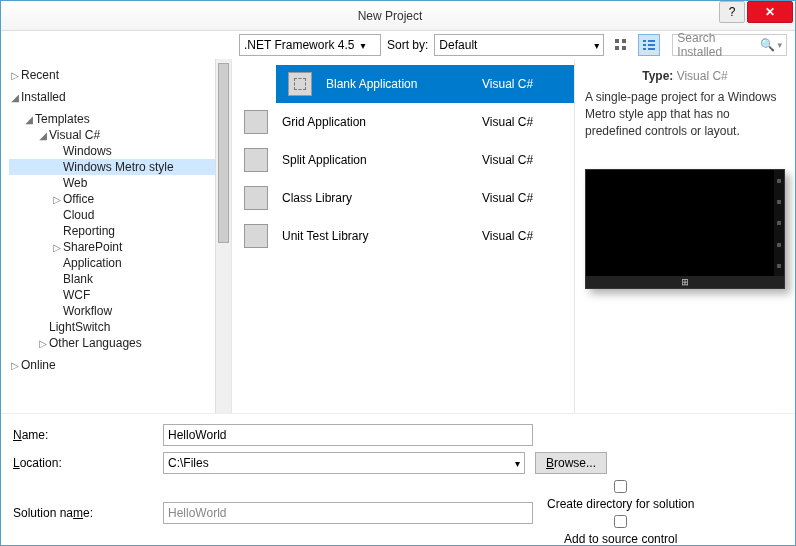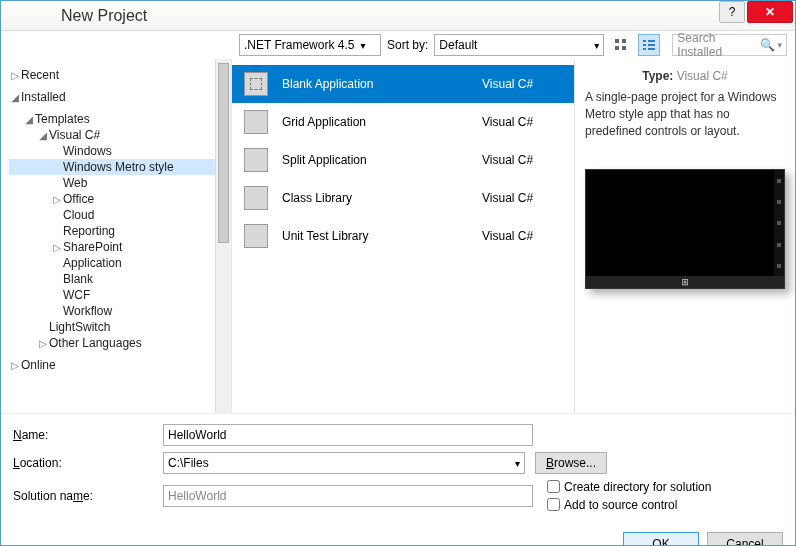--- a/index.html
+++ b/index.html
@@ -1,18 +1,18 @@
 <!DOCTYPE html>
 <html><head>
 <meta charset="utf-8">
 <style>
   * { box-sizing: border-box; margin: 0; padding: 0; font-family: "Segoe UI", Tahoma, sans-serif; font-size: 12px; }
   body { background: #fff; width: 796px; height: 546px; border: 1px solid #4f9fcf; position: relative; overflow: hidden; }
   .titlebar { height: 30px; background: linear-gradient(#fff,#f4f4f4); display:flex; align-items:center; justify-content:space-between; border-bottom:1px solid #ddd; }
-  .titlebar .title { flex:1; text-align:left; color:#333; font-size:16px; }
+  .titlebar .title { flex:1; text-align:center; color:#333; font-size:12px; }
   .titlebar .controls { display:flex; height:100%; }
   .tbtn { width:34px; height:22px; margin-right:2px; border:1px solid #bbb; background:#eee; display:flex; align-items:center; justify-content:center; cursor:pointer; border-radius:2px;}
   .tbtn.help { width:26px;}
   .tbtn.close { background:#e81123; border-color:#c50f1f; color:#fff; width:46px;}
   .tbtn.close span { font-weight:bold; }
   .toolbar { height:28px; display:flex; align-items:center; padding:2px 8px; gap:6px; }
   .toolbar .combo { border:1px solid #abadb3; background:#fff; height:22px; display:flex; align-items:center; padding:0 4px; }
   .toolbar .combo .caret { margin-left:6px; font-size:10px;}
   .sort-combo { width:170px; }
   .fw-combo { width:142px; margin-left:230px;}
@@ -23,42 +23,42 @@
   .search .drop { margin-left:2px; font-size:9px;}
   .main { display:flex; height:354px; }
   .tree { width:230px; padding:8px 4px 8px 8px; overflow:hidden; position:relative;}
   .tree .scroll { position:absolute; right:0; top:0; bottom:0; width:16px; background:#f0f0f0; border-left:1px solid #ddd;}
   .tree .scroll .thumb { position:absolute; left:2px; right:2px; top:4px; height:180px; background:#cdcdcd; border:1px solid #aaa;}
   .node { display:flex; align-items:center; padding:1px 2px; color:#222; cursor:pointer;}
   .node .exp { width:12px; display:inline-block; color:#777; font-size:10px; text-align:center;}
   .tree .lvl0{padding-left:0} .tree .lvl1{padding-left:14px} .tree .lvl2{padding-left:28px} .tree .lvl3{padding-left:42px}
   .templates { flex:1; background:#fff; border-left:1px solid #e6e6e6; border-right:1px solid #e6e6e6; padding:6px 0;}
   .trow { display:flex; align-items:center; height:38px; padding:0 12px; cursor:pointer; gap:14px;}
-  .trow.selected { background:#007acc; color:#fff;}
+  .trow.selected { background:#007acc; color:#fff;margin-left:44px;}
   .trow .ticon { width:24px; height:24px; background:#d8d8d8; border:1px solid #999; position:relative; flex-shrink:0;}
   .trow .ticon.blank::after{content:"";position:absolute;inset:5px;border:1px dashed #777;}
   .trow .tname { flex:1; }
   .trow .tlang { width:80px; text-align:left; }
   .detail { width:220px; padding:10px; color:#333;}
   .detail .dtype{ margin-bottom:6px;text-align:center;}
   .detail .preview { margin-top:30px; width:200px; height:120px; background:#000; border:1px solid #333; box-shadow:5px 5px 8px rgba(0,0,0,0.3); position:relative;}
   .detail .preview .taskbar{position:absolute;left:0;right:0;bottom:0;height:12px;background:#222;display:flex;align-items:center;justify-content:center;}
   .detail .preview .taskbar span{color:#ccc;font-size:9px;}
   .detail .preview .right{position:absolute;right:0;top:0;bottom:12px;width:10px;background:#111;display:flex;flex-direction:column;justify-content:space-around;align-items:center;}
   .detail .preview .right i{width:4px;height:4px;background:#555;display:block;}
   .form { padding:10px 12px 8px 12px; border-top:1px solid #eee;}
   .form .row { display:flex; align-items:center; margin-bottom:6px;}
   .form .lbl { width:150px; color:#000;}
   .form .lbl u{text-decoration:underline;}
   .form input[type=text]{ border:1px solid #abadb3; height:22px; padding:0 4px; background:#fff;}
   .form .name-in{width:370px;}
   .form .combo-in{display:flex;align-items:center;border:1px solid #abadb3;height:22px;width:362px;padding:0 4px;background:#fff;}
   .form .combo-in .caret{margin-left:auto;font-size:10px;}
   .browse{margin-left:10px;height:22px;border:1px solid #adadad;background:#e1e1e1;padding:0 10px;cursor:pointer;}
-  .chk{display:flex;align-items:flex-start;gap:4px;margin-left:4px;}
+  .chk{display:flex;align-items:center;gap:4px;margin-left:4px;flex-direction:column;}
   .chk input{width:13px;height:13px;}
   .rightcol{margin-left:10px;display:flex;flex-direction:column;gap:4px;}
   .buttons{display:flex;justify-content:flex-end;gap:8px;padding:6px 12px 10px;}
   .btn{min-width:76px;height:23px;border:1px solid #adadad;background:#e1e1e1;cursor:pointer;}
   .btn.ok{border:1px solid #3399ff;background:#e5f1fb;}
   .node-highlight{background:#cfe8ff;}
   .disabled-text{color:#888;}
   svg{display:block;}
 </style>
 </head>

